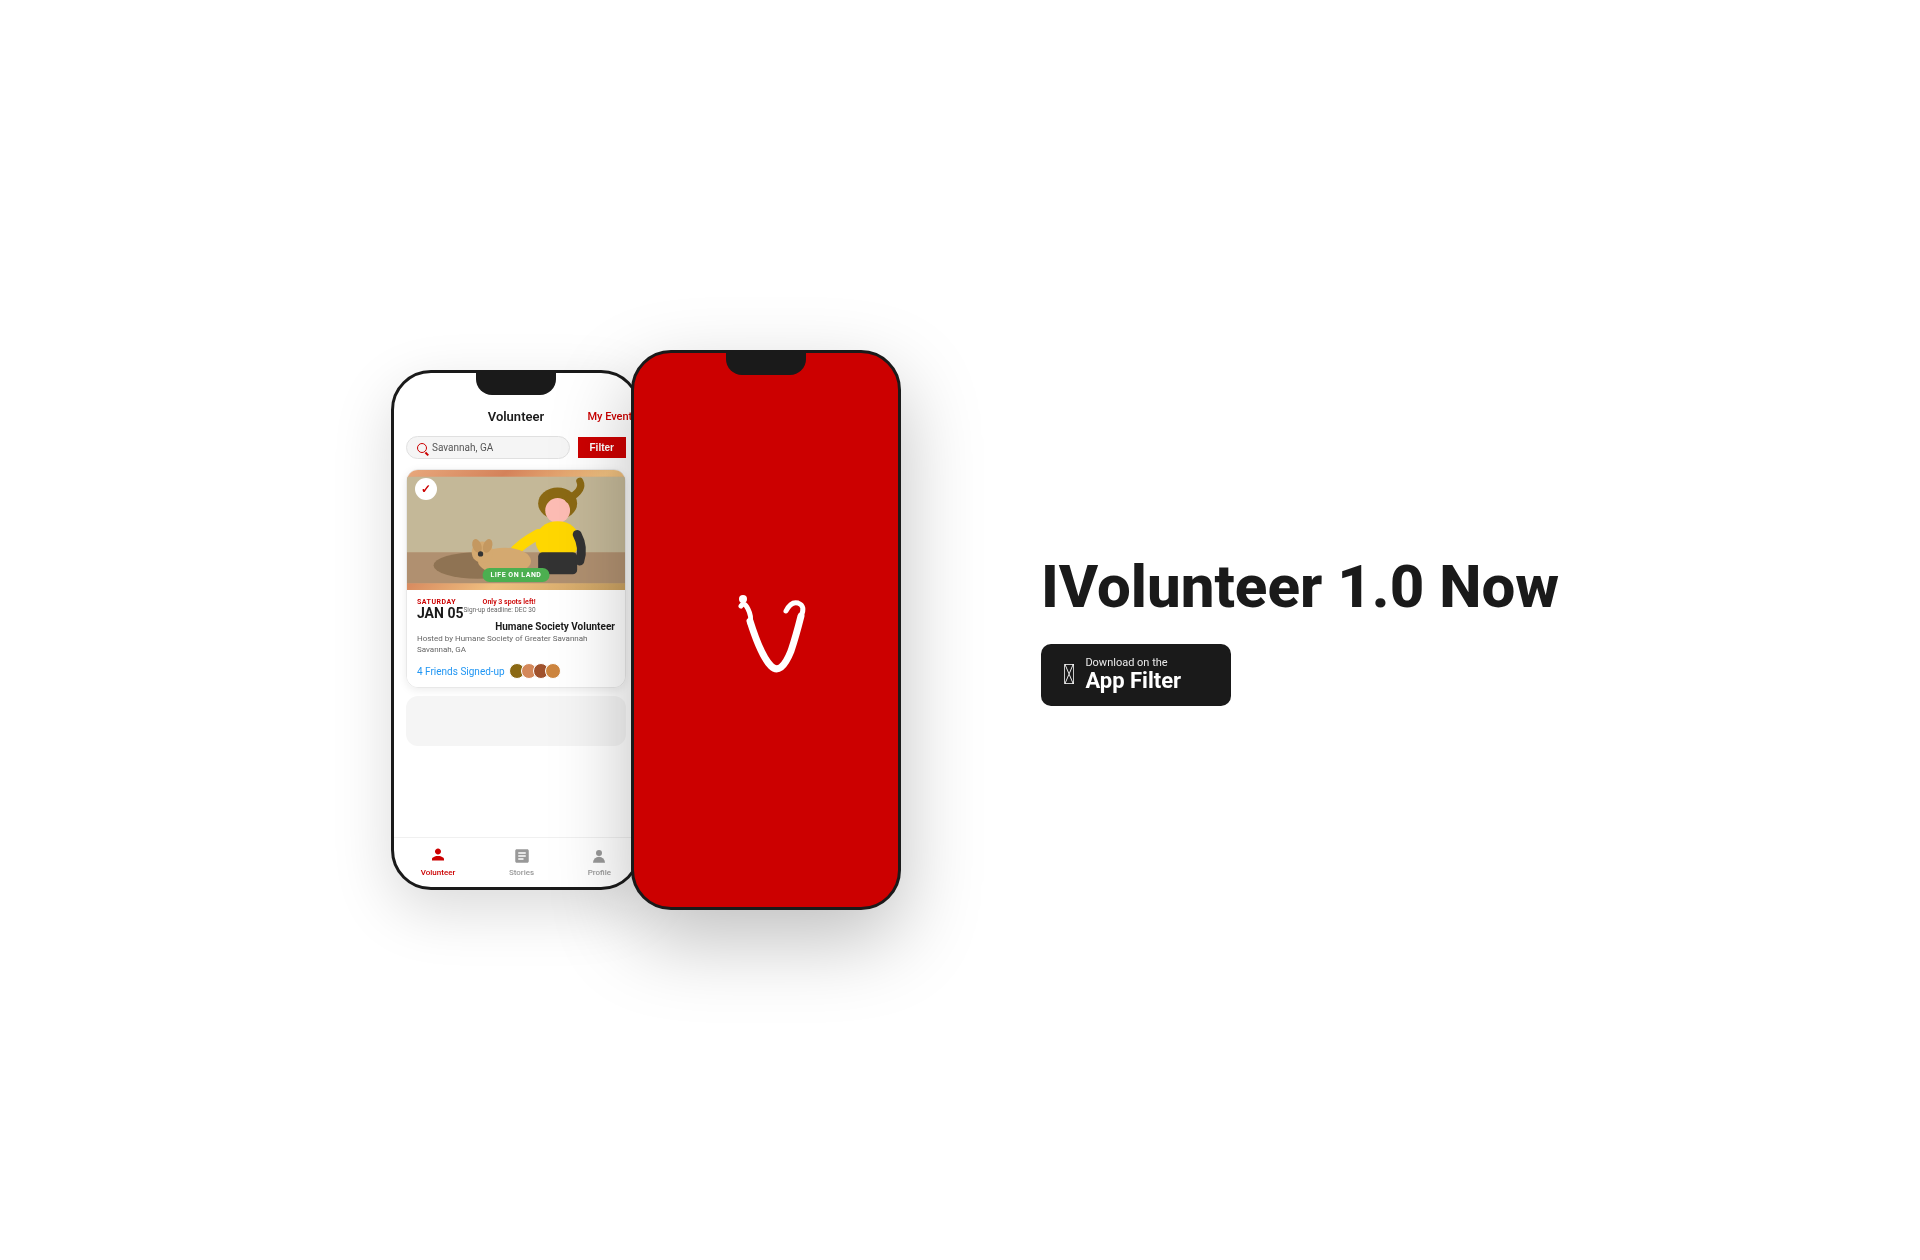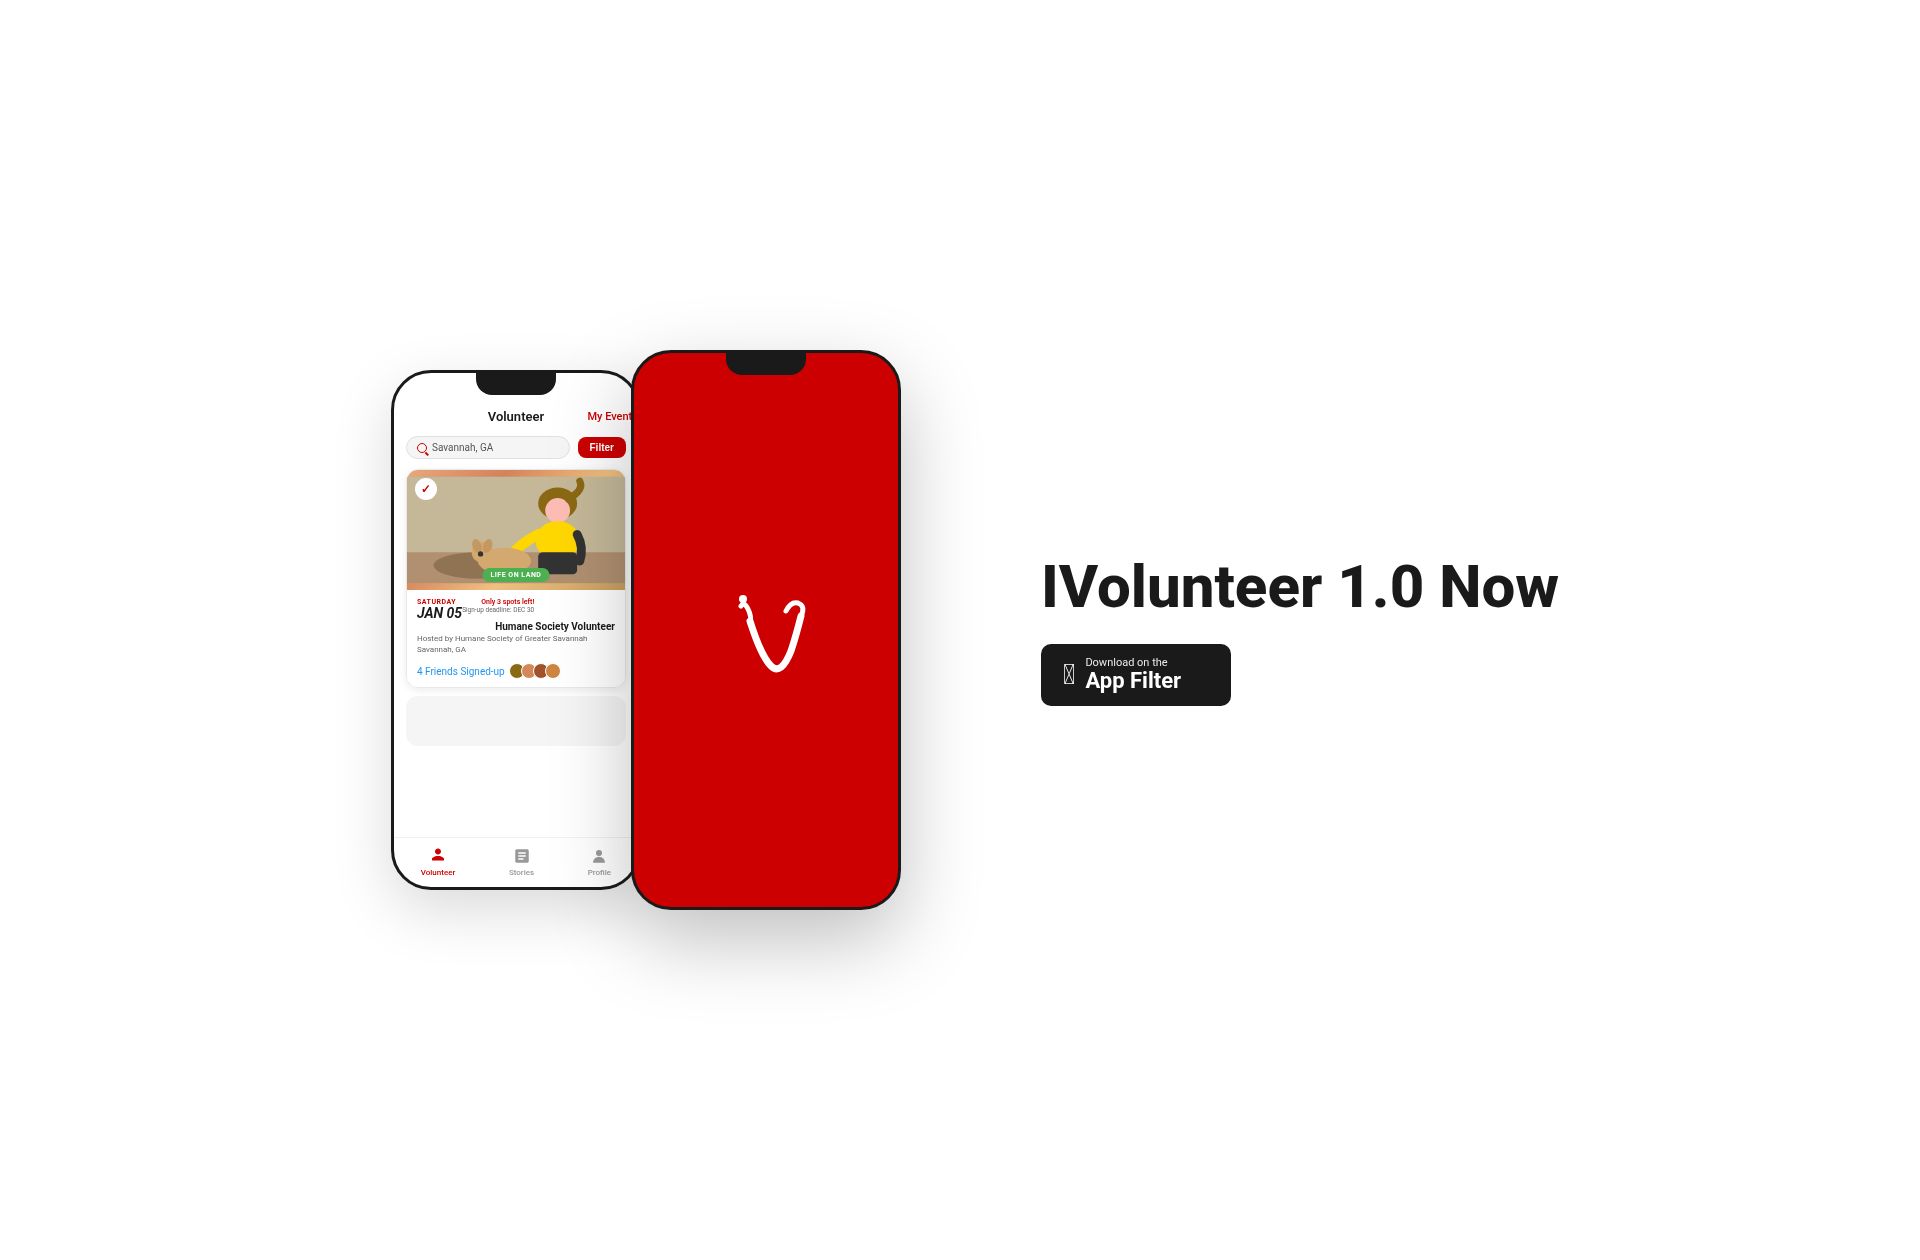--- a/index.html
+++ b/index.html
@@ -140,21 +140,21 @@
       transform: rotate(45deg);
     }
     .search-text {
       font-size: 10px;
       color: #555;
     }
     .filter-btn {
       background: #cc0000;
       color: white;
       border: none;
-      border-radius: 8px;
+      border-radius: 0;
       padding: 5px 12px;
       font-size: 10px;
       font-weight: 600;
     }
 
     
     .event-card {
       margin: 4px 12px;
       border-radius: 12px;
       overflow: hidden;
@@ -223,21 +223,20 @@
       font-weight: 700;
       color: #cc0000;
       letter-spacing: 0.5px;
     }
 
     .event-date-num {
       font-size: 14px;
       font-weight: 700;
       color: #1a1a1a;
       line-height: 1.1;
-      font-style: italic;
     }
 
     .spots-info {
       text-align: right;
     }
 
     .spots-left {
       font-size: 7px;
       color: #cc0000;
       font-weight: 600;

